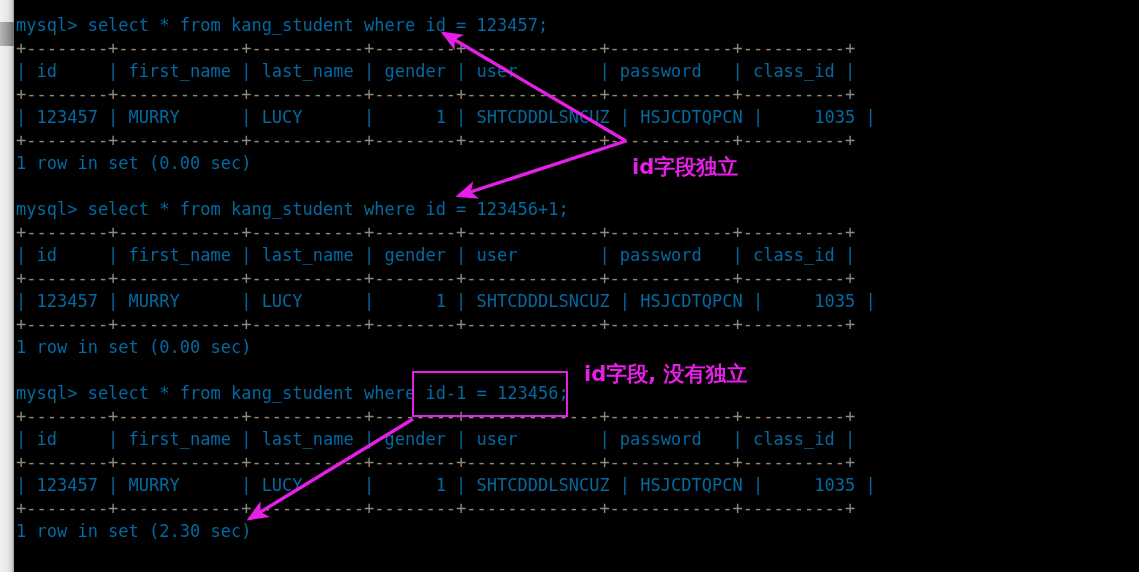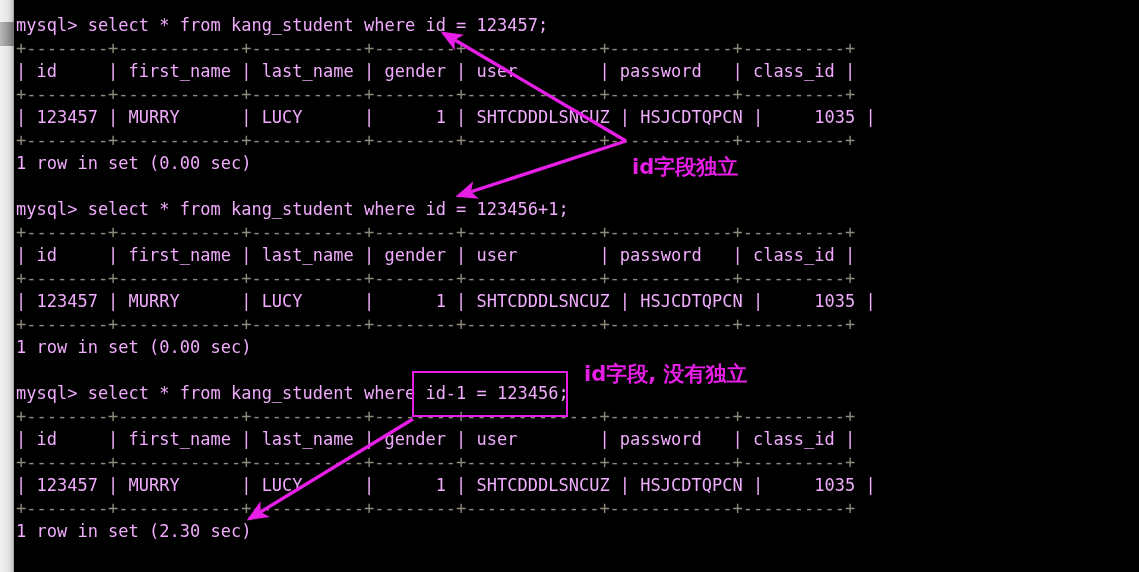--- a/index.html
+++ b/index.html
@@ -42,21 +42,21 @@
     white-space: pre;
   }
   .line {
     position: absolute;
     left: 2px;
     white-space: pre;
     font-family: "DejaVu Sans Mono", "Liberation Mono", monospace;
     font-size: 17px;
     letter-spacing: 0px;
   }
-  .txt   { color: #f0abfc; }
+  .txt   { color: #0369a1; }
   .rule  { color: #8e8a7a; }
 
   
   #overlay {
     position: absolute;
     left: 0; top: 0;
     width: 1139px; height: 572px;
     pointer-events: none;
   }
   .cn-note {

